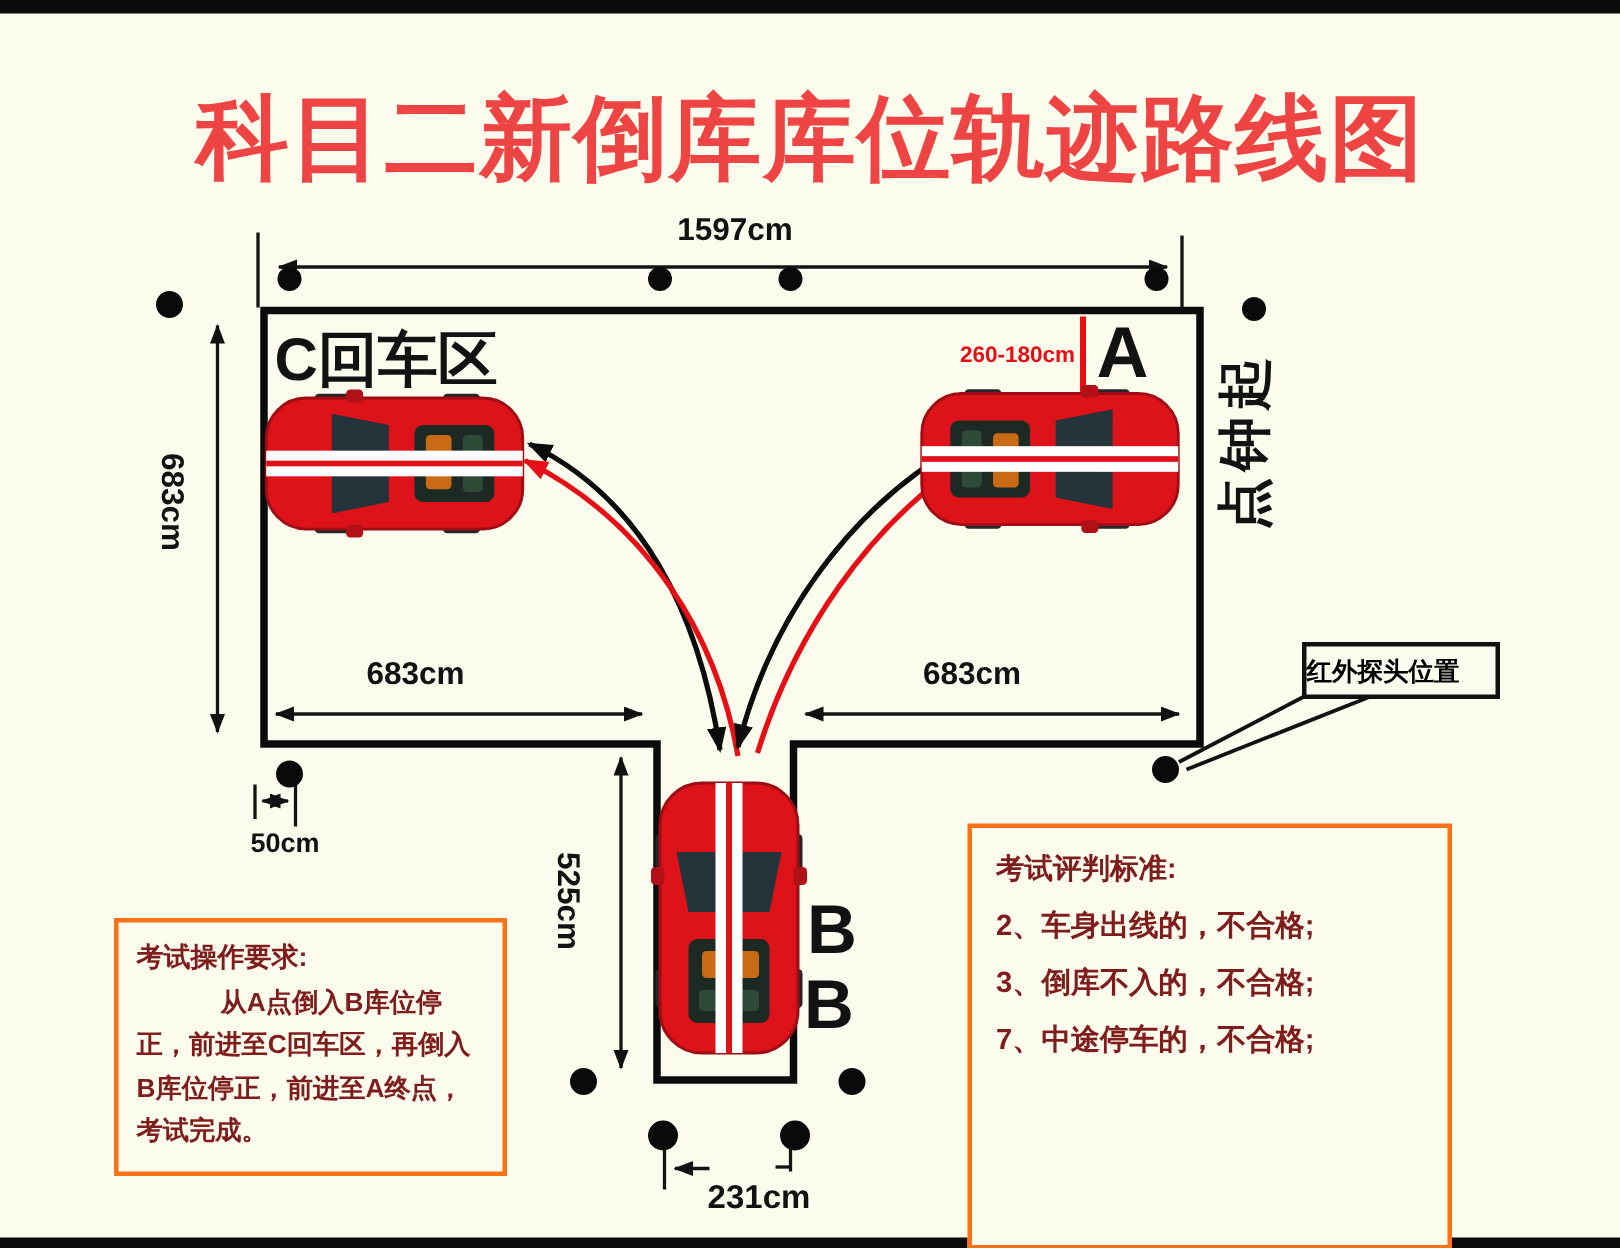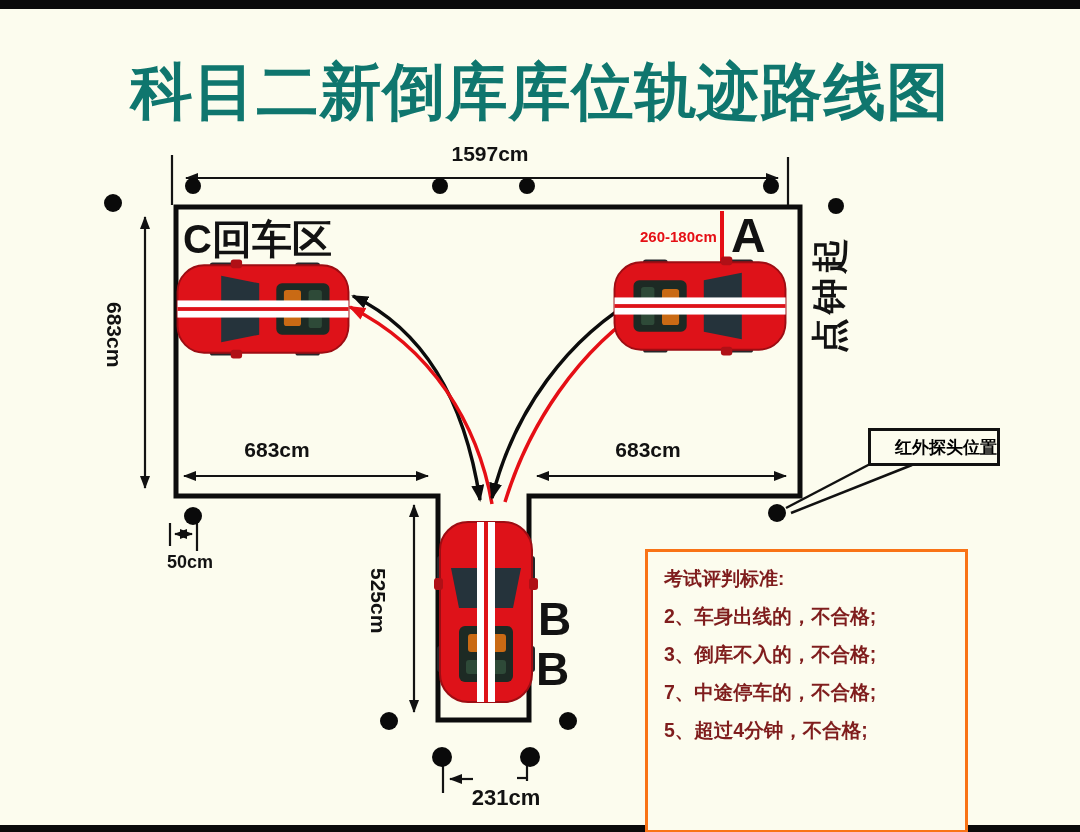--- a/index.html
+++ b/index.html
@@ -1,32 +1,32 @@
 <!DOCTYPE html>
 <html><head>
 <meta charset="utf-8">
 <style>
   html,body{margin:0;padding:0;}
   body{font-family:"Liberation Sans","DejaVu Sans",sans-serif;}
   #stage{position:relative;width:1080px;height:832px;background:#fcfcee;overflow:hidden;}
   .abs{position:absolute;}
   .lbl{color:#121212;font-weight:bold;white-space:nowrap;}
   .ctr{text-align:center;}
-  #title{left:0;top:50px;width:1080px;text-align:center;font-size:62px;font-weight:900;color:#0f766e;letter-spacing:1px;}
+  #title{left:0;top:50px;width:1080px;text-align:center;font-size:62px;font-weight:900;color:#ef4444;letter-spacing:1px;}
   .dim{font-size:21px;}
   .rot-cw{transform:rotate(90deg);transform-origin:0 0;}
   .rot-ccw{transform:rotate(-90deg);transform-origin:0 0;}
   #lbl-c{left:183px;top:212px;font-size:40px;font-weight:900;}
   #lbl-a{left:731px;top:208px;font-size:48px;font-weight:900;}
   #lbl-b1{left:538px;top:592px;font-size:46px;font-weight:900;}
   #lbl-b2{left:536px;top:642px;font-size:46px;font-weight:900;}
   #lbl-160{left:640px;top:228px;font-size:15px;color:#e50f15;font-weight:bold;}
   #lbl-clock{left:806px;top:354px;font-size:36px;font-weight:900;letter-spacing:4px;}
   #callout{left:868px;top:428px;width:126px;height:32px;border:3px solid #111;
-           display:flex;align-items:center;justify-content:flex-end;font-size:17px;font-weight:bold;background:#fcfcee;}
+           display:flex;align-items:center;justify-content:flex-start;font-size:17px;font-weight:bold;background:#fcfcee;}
   .txtbox{border:3px solid #f97316;background:#fcfcee;color:#7f1d1d;}
   #reqbox{left:76px;top:612px;width:232px;height:146px;padding:10px 12px;}
   #reqbox .bt{font-size:18px;font-weight:bold;line-height:1.5;}
   #reqbox .bb{font-size:17.5px;font-weight:bold;line-height:1.62;text-indent:3.2em;margin:2px 0 0 0;}
   #critbox{left:645px;top:549px;width:285px;height:250px;padding:14px 16px;}
   #critbox .bt{font-size:19px;font-weight:bold;}
   #critbox .ci{font-size:19.5px;font-weight:bold;margin-top:11px;white-space:nowrap;}
   #critbox .ci:first-of-type{margin-top:38px;}
   .edgebar{left:0;width:1080px;background:#0b0b0b;}
 </style>
@@ -137,22 +137,25 @@
   <div class="abs lbl" id="lbl-c">C回车区</div>
   <div class="abs lbl" id="lbl-a">A</div>
   <div class="abs lbl" id="lbl-b1">B</div>
   <div class="abs lbl" id="lbl-b2">B</div>
   <div class="abs lbl rot-ccw" id="lbl-clock">点钟起</div>
 
   <div class="abs" id="callout">
     <span>红外探头位置</span>
   </div>
 
+  <div class="abs txtbox" id="reqbox">
+    <div class="bt">考试操作要求:</div>
+    <p class="bb">从A点倒入B库位停正，前进至C回车区，再倒入B库位停正，前进至A终点，考试完成。</p>
+  </div>
 
   <div class="abs txtbox" id="critbox">
     <div class="bt">考试评判标准:</div>
     <div class="ci">2、车身出线的，不合格;</div>
     <div class="ci">3、倒库不入的，不合格;</div>
     <div class="ci">7、中途停车的，不合格;</div>
-    <div class="ci">5、超过4分钟，不合格;</div>
   </div>
 
 </div>
 
 </body></html>

